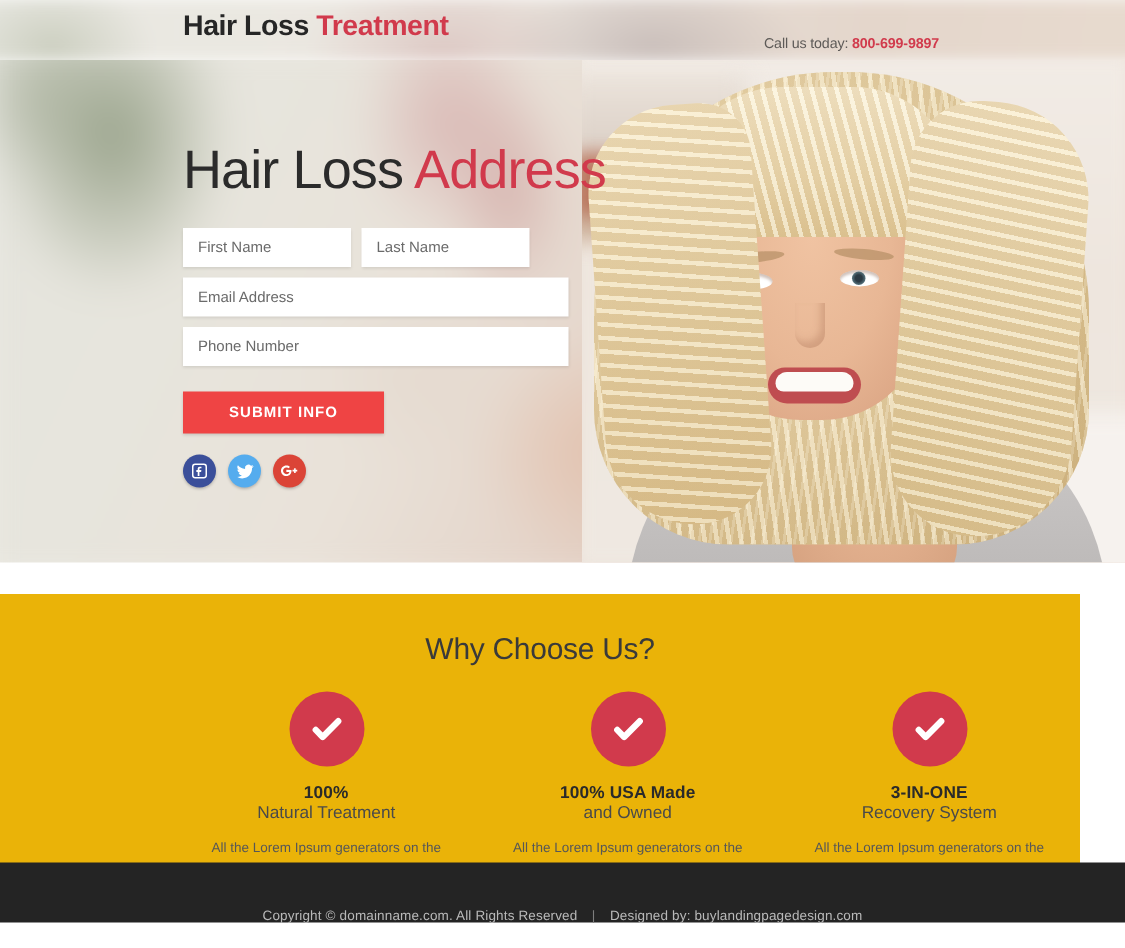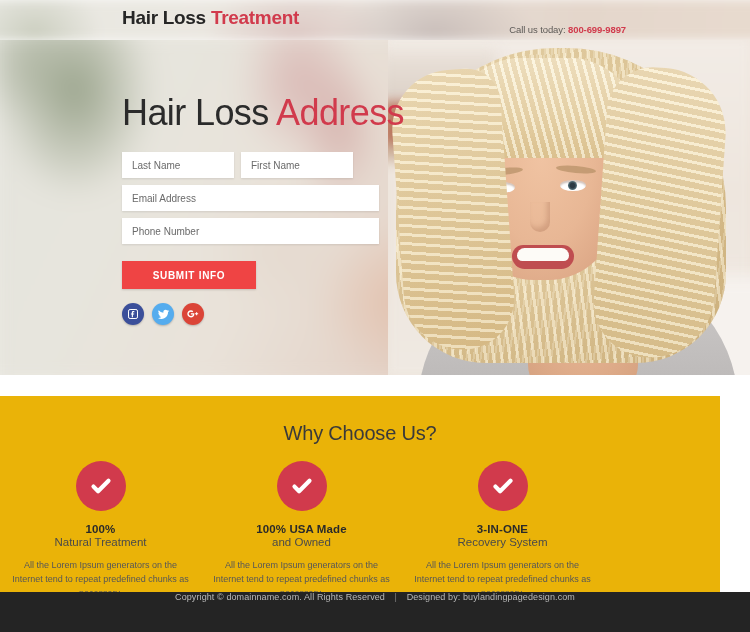--- a/index.html
+++ b/index.html
@@ -351,21 +351,21 @@
   .section-title {
     text-align: center;
     margin-top: 26px;
     font-size: 20px;
     font-weight: 400;
     color: #3a3a3a;
     letter-spacing: -0.2px;
   }
   .feature-grid {
     display: flex;
-    justify-content: flex-start;
+    justify-content: flex-end;
     margin-top: 16px;
   }
   .feature {
     width: 185px;
     margin: 0 8px;
     text-align: center;
   }
   .check-badge {
     width: 50px;
     height: 50px;
@@ -391,26 +391,26 @@
   .feature-body {
     margin-top: 11px;
     font-size: 9px;
     line-height: 1.55;
     color: #575757;
   }
 
   
   .footer {
     position: absolute;
-    bottom: 0; left: 0;
+    bottom: 17px; left: 0;
     width: 750px;
     height: 40px;
     background: #242424;
     display: flex;
-    align-items: flex-start;
+    align-items: flex-end;
     justify-content: center;
   }
   .footer-text {
     font-size: 9px;
     color: #b9b9b9;
     letter-spacing: 0.1px;
   }
   .footer-text .sep { margin: 0 7px; color: #7e7e7e; }
   .footer-link { color: #b9b9b9; text-decoration: none; }
 </style>
@@ -465,22 +465,22 @@
     </div>
 
     <div class="hero-content">
       <div class="hero-title">
         <span>Hair Loss</span>
         <span class="accent">Address</span>
       </div>
 
       <form class="lead-form">
         <div class="form-row">
+          <input class="field half" type="text" placeholder="First Name" style="">
           <input class="field half" type="text" placeholder="Last Name" style="">
-          <input class="field half" type="text" placeholder="First Name" style="">
         </div>
         <input class="field full" type="email" placeholder="Email Address" style="">
         <input class="field full" type="tel" placeholder="Phone Number" style="">
         <button class="submit-btn" type="submit">SUBMIT INFO</button>
       </form>
 
       <div class="socials">
         <div class="social fb">
           <svg width="12" height="12" viewBox="0 0 12 12" aria-hidden="true">
             <rect x="1.5" y="1.5" width="9" height="9" rx="1.6" fill="none" stroke="#ffffff" stroke-width="1"></rect>

